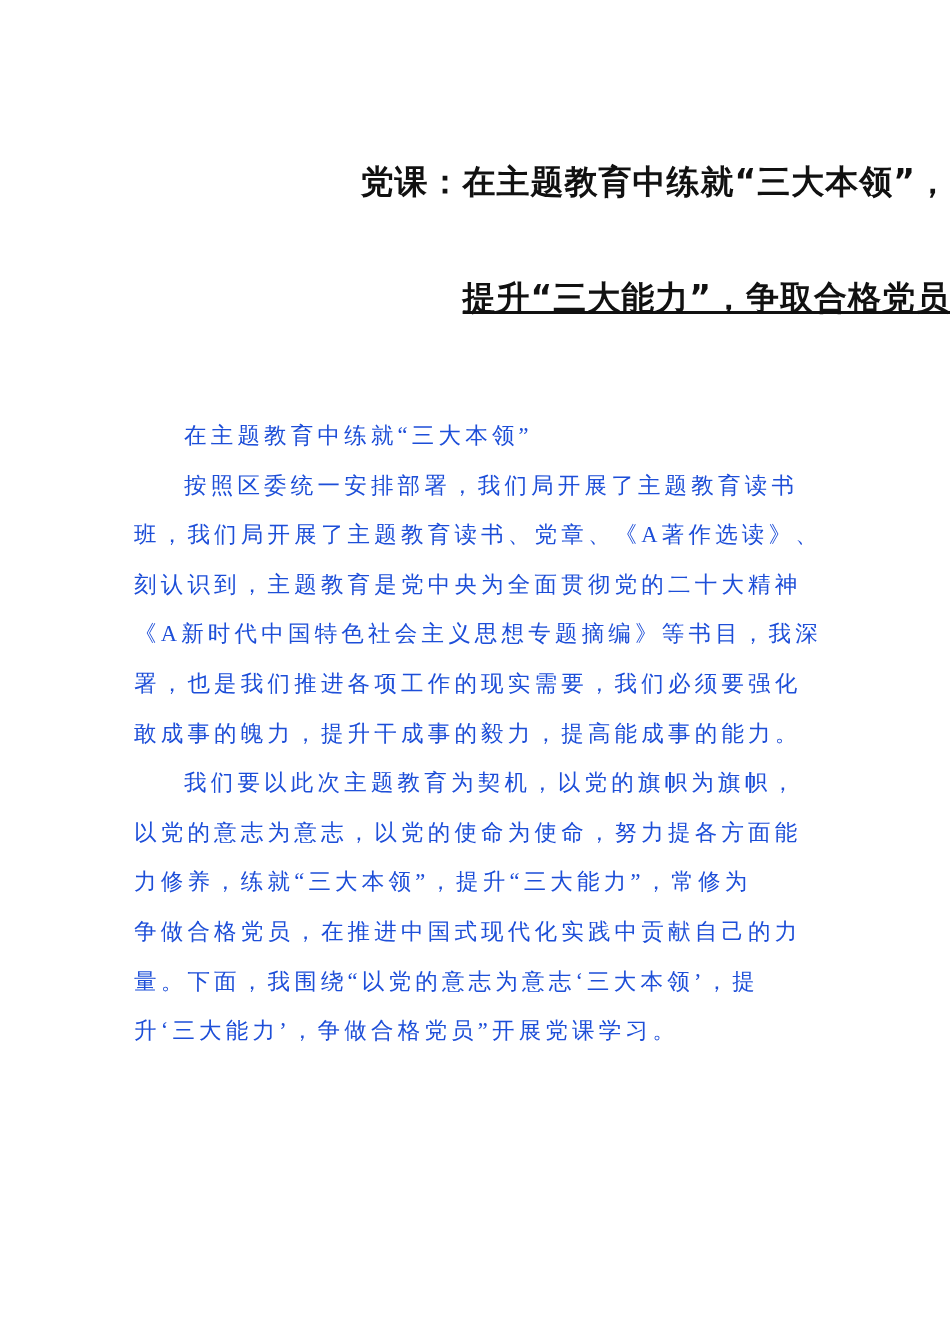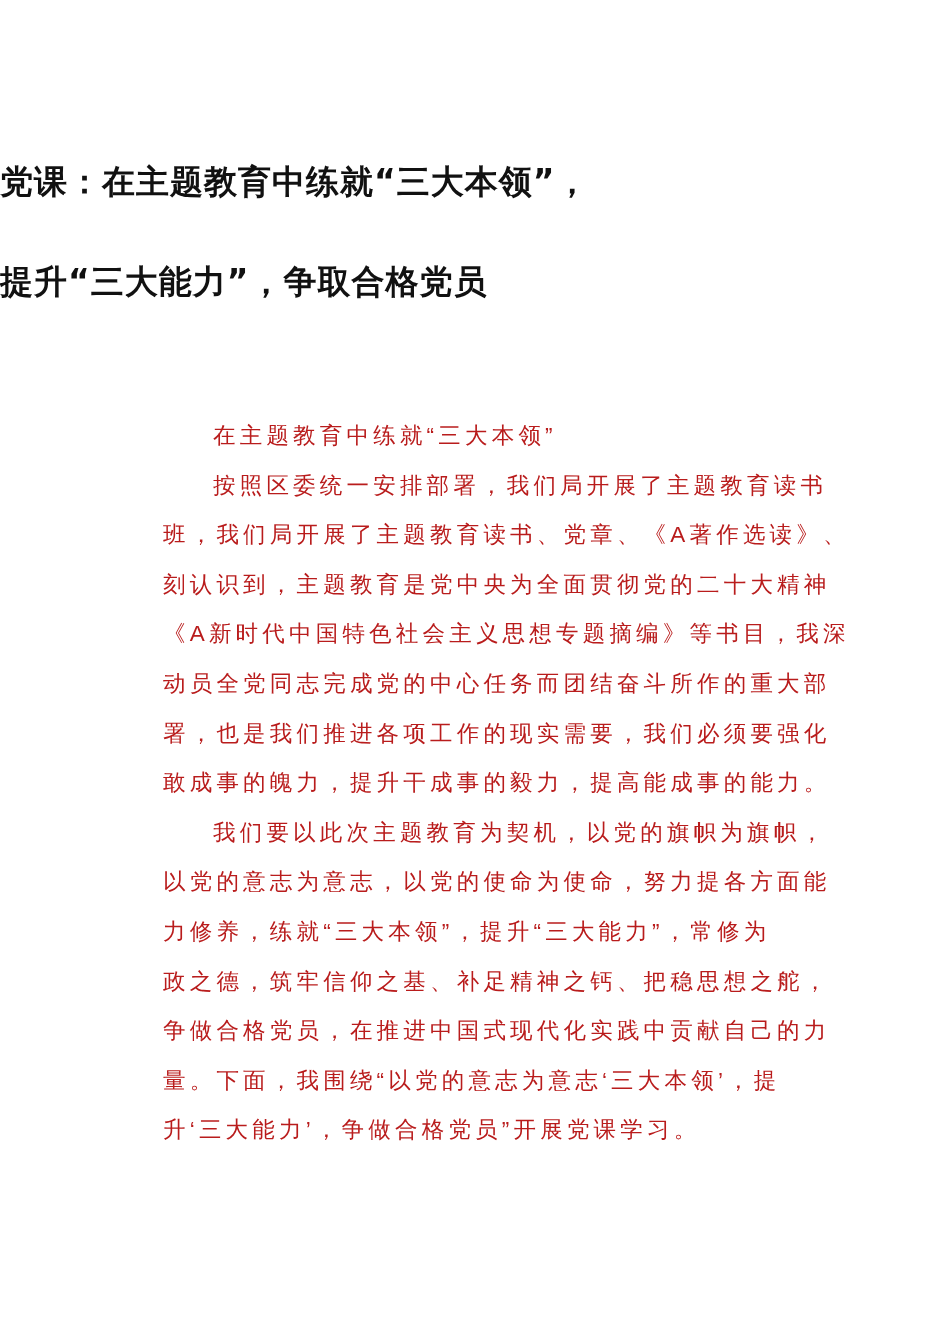--- a/index.html
+++ b/index.html
@@ -20,40 +20,40 @@
       left: 0;
       top: 0;
       width: 950px;
       height: 1344px;
       background: #ffffff;
     }
     .title {
       position: absolute;
       left: 0;
       width: 950px;
-      text-align: left;
+      text-align: right;
       font-family: "DejaVu Sans", sans-serif;
       font-weight: bold;
       font-size: 33px;
       letter-spacing: 1px;
       color: #111111;
       white-space: nowrap;
     }
     .title-line-1 { top: 160px; }
-    .title-line-2 { top: 260px; }
+    .title-line-2 { top: 276px; text-decoration: underline; }
 
     .body-text {
       position: absolute;
-      left: 163px;
+      left: 134px;
       top: 411px;
       width: 660px;
-      font-family: Liberation Sans, sans-serif;
+      font-family: Liberation Serif, serif;
       font-size: 22.5px;
       line-height: 49.6px;
-      color: #b91c1c;
+      color: #1d4ed8;
       letter-spacing: 4.2px;
     }
     .line {
       display: block;
       white-space: nowrap;
       height: 49.6px;
     }
     .indent {
       padding-left: 50px;
     }
@@ -67,29 +67,27 @@
   <div class="title title-line-2">提升“三大能力”，争取合格党员</div>
 
   <div class="body-text">
     <span class="line indent">在主题教育中练就“三大本领”</span>
 
     <div>
       <span class="line indent">按照区委统一安排部署，我们局开展了主题教育读书</span>
       <span class="line">班，我们局开展了主题教育读书、党章、《A著作选读》、</span>
       <span class="line">刻认识到，主题教育是党中央为全面贯彻党的二十大精神</span>
       <span class="line">《A新时代中国特色社会主义思想专题摘编》等书目，我深</span>
-      <span class="line">动员全党同志完成党的中心任务而团结奋斗所作的重大部</span>
       <span class="line">署，也是我们推进各项工作的现实需要，我们必须要强化</span>
       <span class="line">敢成事的魄力，提升干成事的毅力，提高能成事的能力。</span>
     </div>
 
     <div>
       <span class="line indent">我们要以此次主题教育为契机，以党的旗帜为旗帜，</span>
       <span class="line">以党的意志为意志，以党的使命为使命，努力提各方面能</span>
       <span class="line">力修养，练就“三大本领”，提升“三大能力”，常修为</span>
-      <span class="line">政之德，筑牢信仰之基、补足精神之钙、把稳思想之舵，</span>
       <span class="line">争做合格党员，在推进中国式现代化实践中贡献自己的力</span>
       <span class="line">量。下面，我围绕“以党的意志为意志‘三大本领’，提</span>
       <span class="line">升‘三大能力’，争做合格党员”开展党课学习。</span>
     </div>
   </div>
 
 </div>
 
 </body></html>

